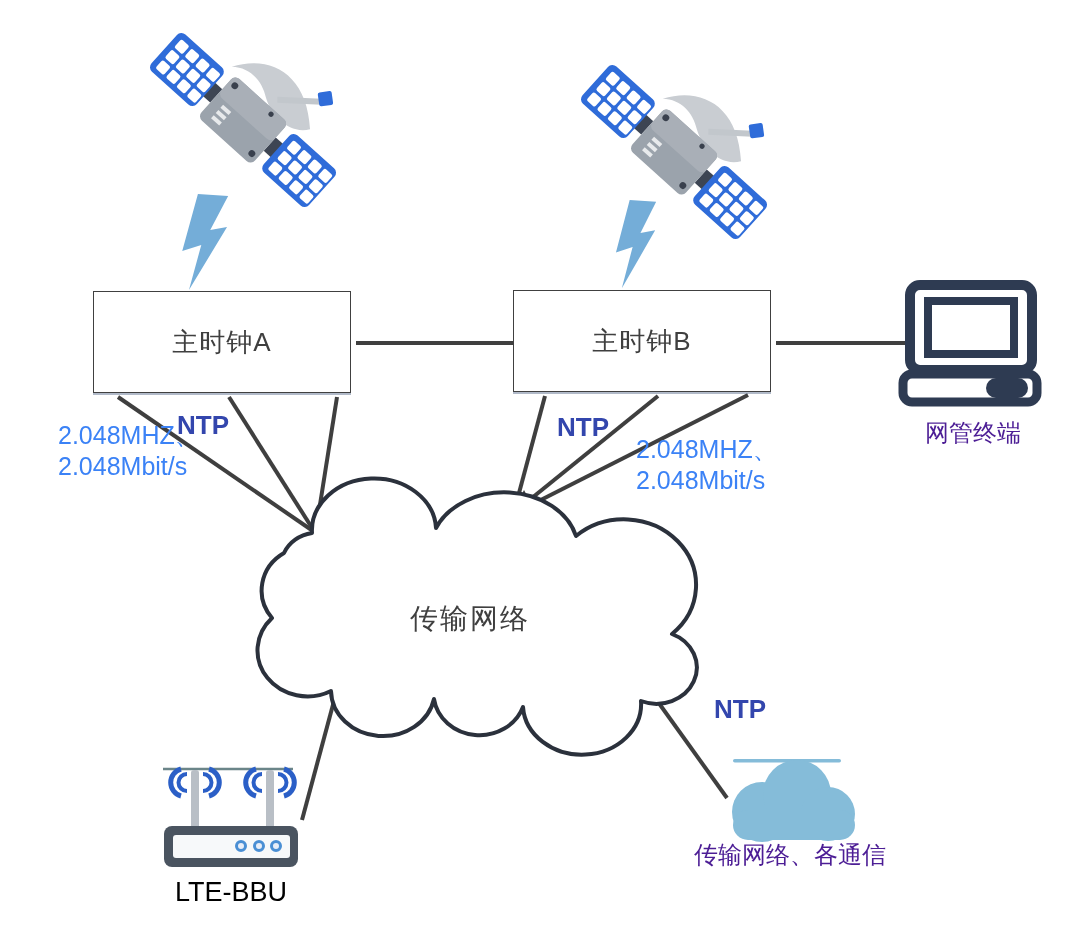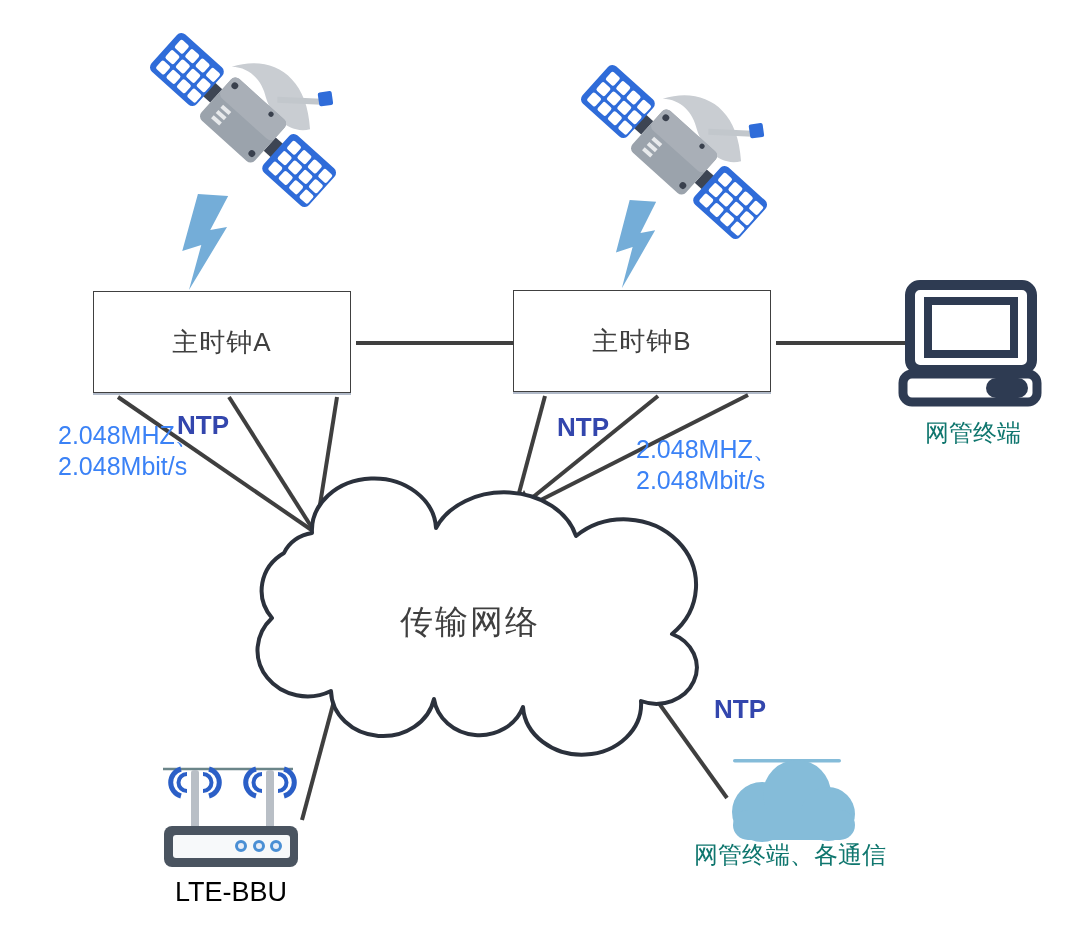--- a/index.html
+++ b/index.html
@@ -15,22 +15,22 @@
     position:absolute;
     background:#ffffff;
     border:1px solid #404040;
     display:flex;align-items:center;justify-content:center;
     font-size:26px;color:#3f3f3f;letter-spacing:1px;
     box-shadow:0 2px 0 rgba(31,56,100,.35);
   }
   .lbl{position:absolute;white-space:nowrap;}
   .ntp{font-size:26px;font-weight:bold;color:#3346ad;}
   .freq{font-size:25px;font-weight:500;color:#3b82f6;line-height:31px;}
-  .gray-lbl{font-size:24px;color:#0f766e;}
-  .cloud-title{font-size:33px;color:#3f3f3f;letter-spacing:2px;}
+  .gray-lbl{font-size:24px;color:#4c1d95;}
+  .cloud-title{font-size:28px;color:#3f3f3f;letter-spacing:2px;}
   .center{text-align:center;}
 </style>
 </head>
 <body>
 
 <div id="canvas">
 
   <svg id="wires" viewBox="0 0 1080 936">
     <defs>
 
@@ -178,16 +178,16 @@
     <div>2.048Mbit/s</div>
   </div>
   <div class="lbl freq" style="left:636px;top:434px;">
     <div>2.048MHZ、</div>
     <div>2.048Mbit/s</div>
   </div>
 
   <div class="lbl gray-lbl center" style="left:910px;top:417px;width:126px;">网管终端</div>
   <div class="lbl gray-lbl center" style="left:166px;top:877px;width:130px;font-size:27px;color:#000000;">LTE-BBU</div>
   <div class="lbl gray-lbl center" style="left:680px;top:840px;width:220px;line-height:29px;">
-    <div>网管终端、各通信</div>
+    <div>传输网络、各通信</div>
   </div>
 
 </div>
 
 </body></html>

